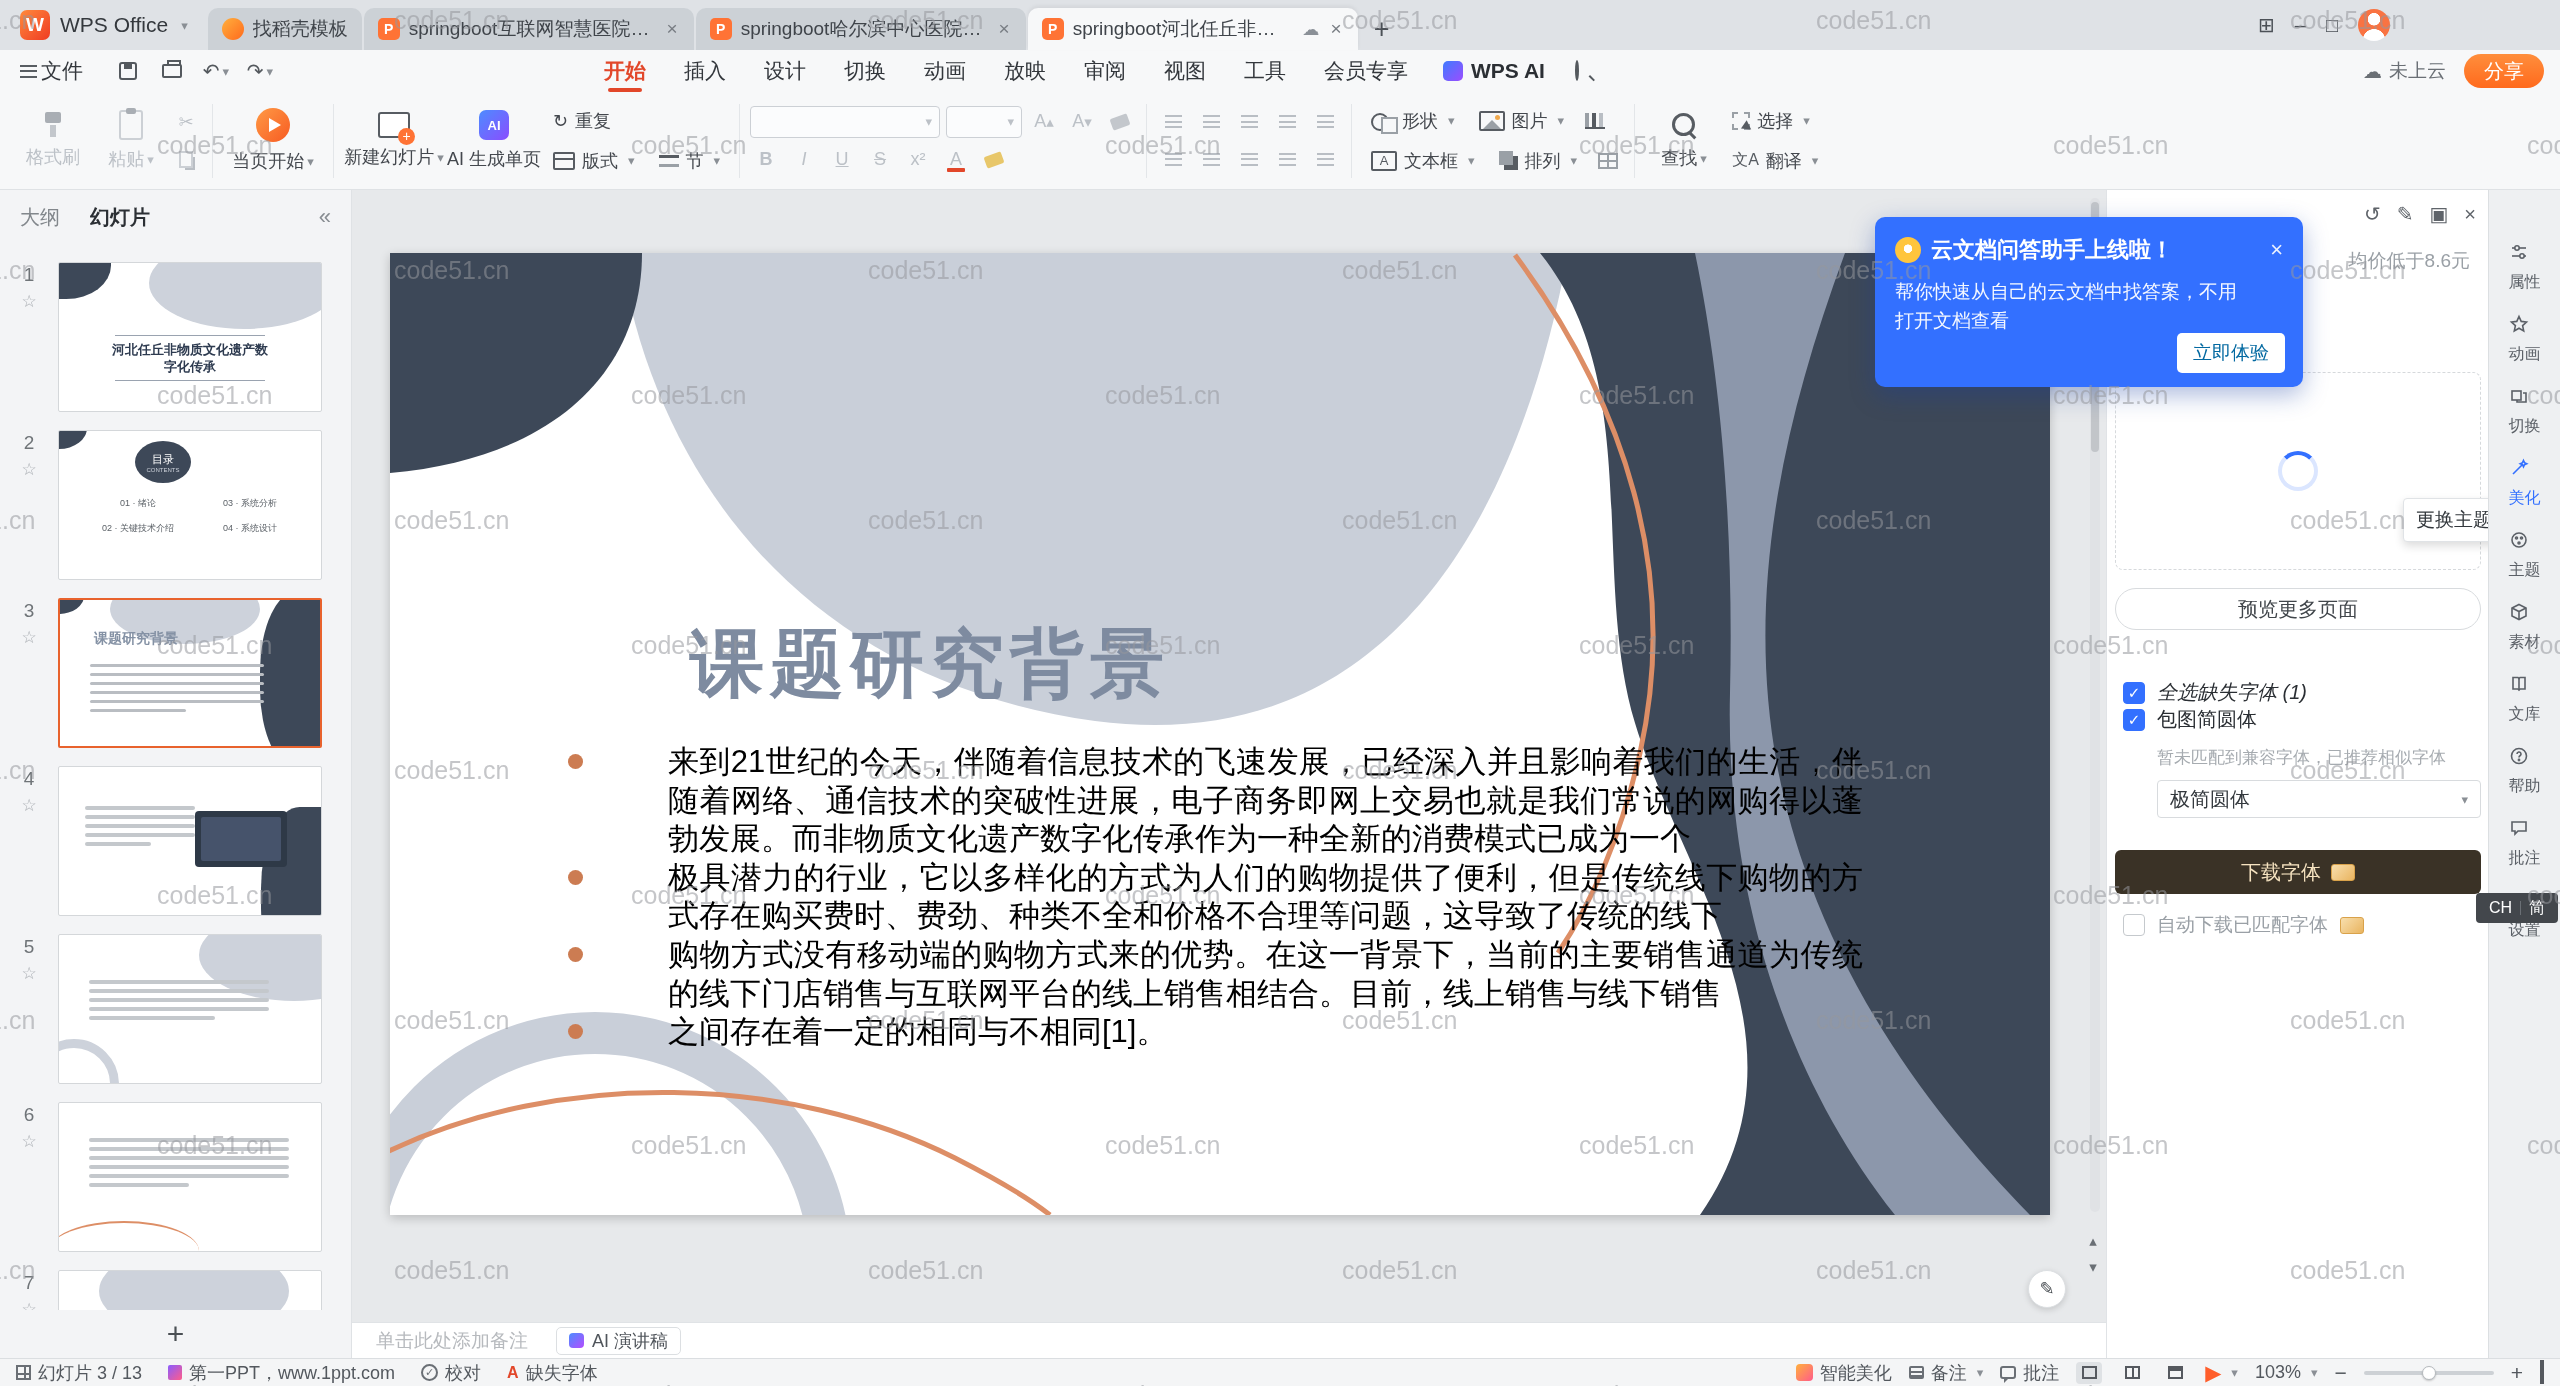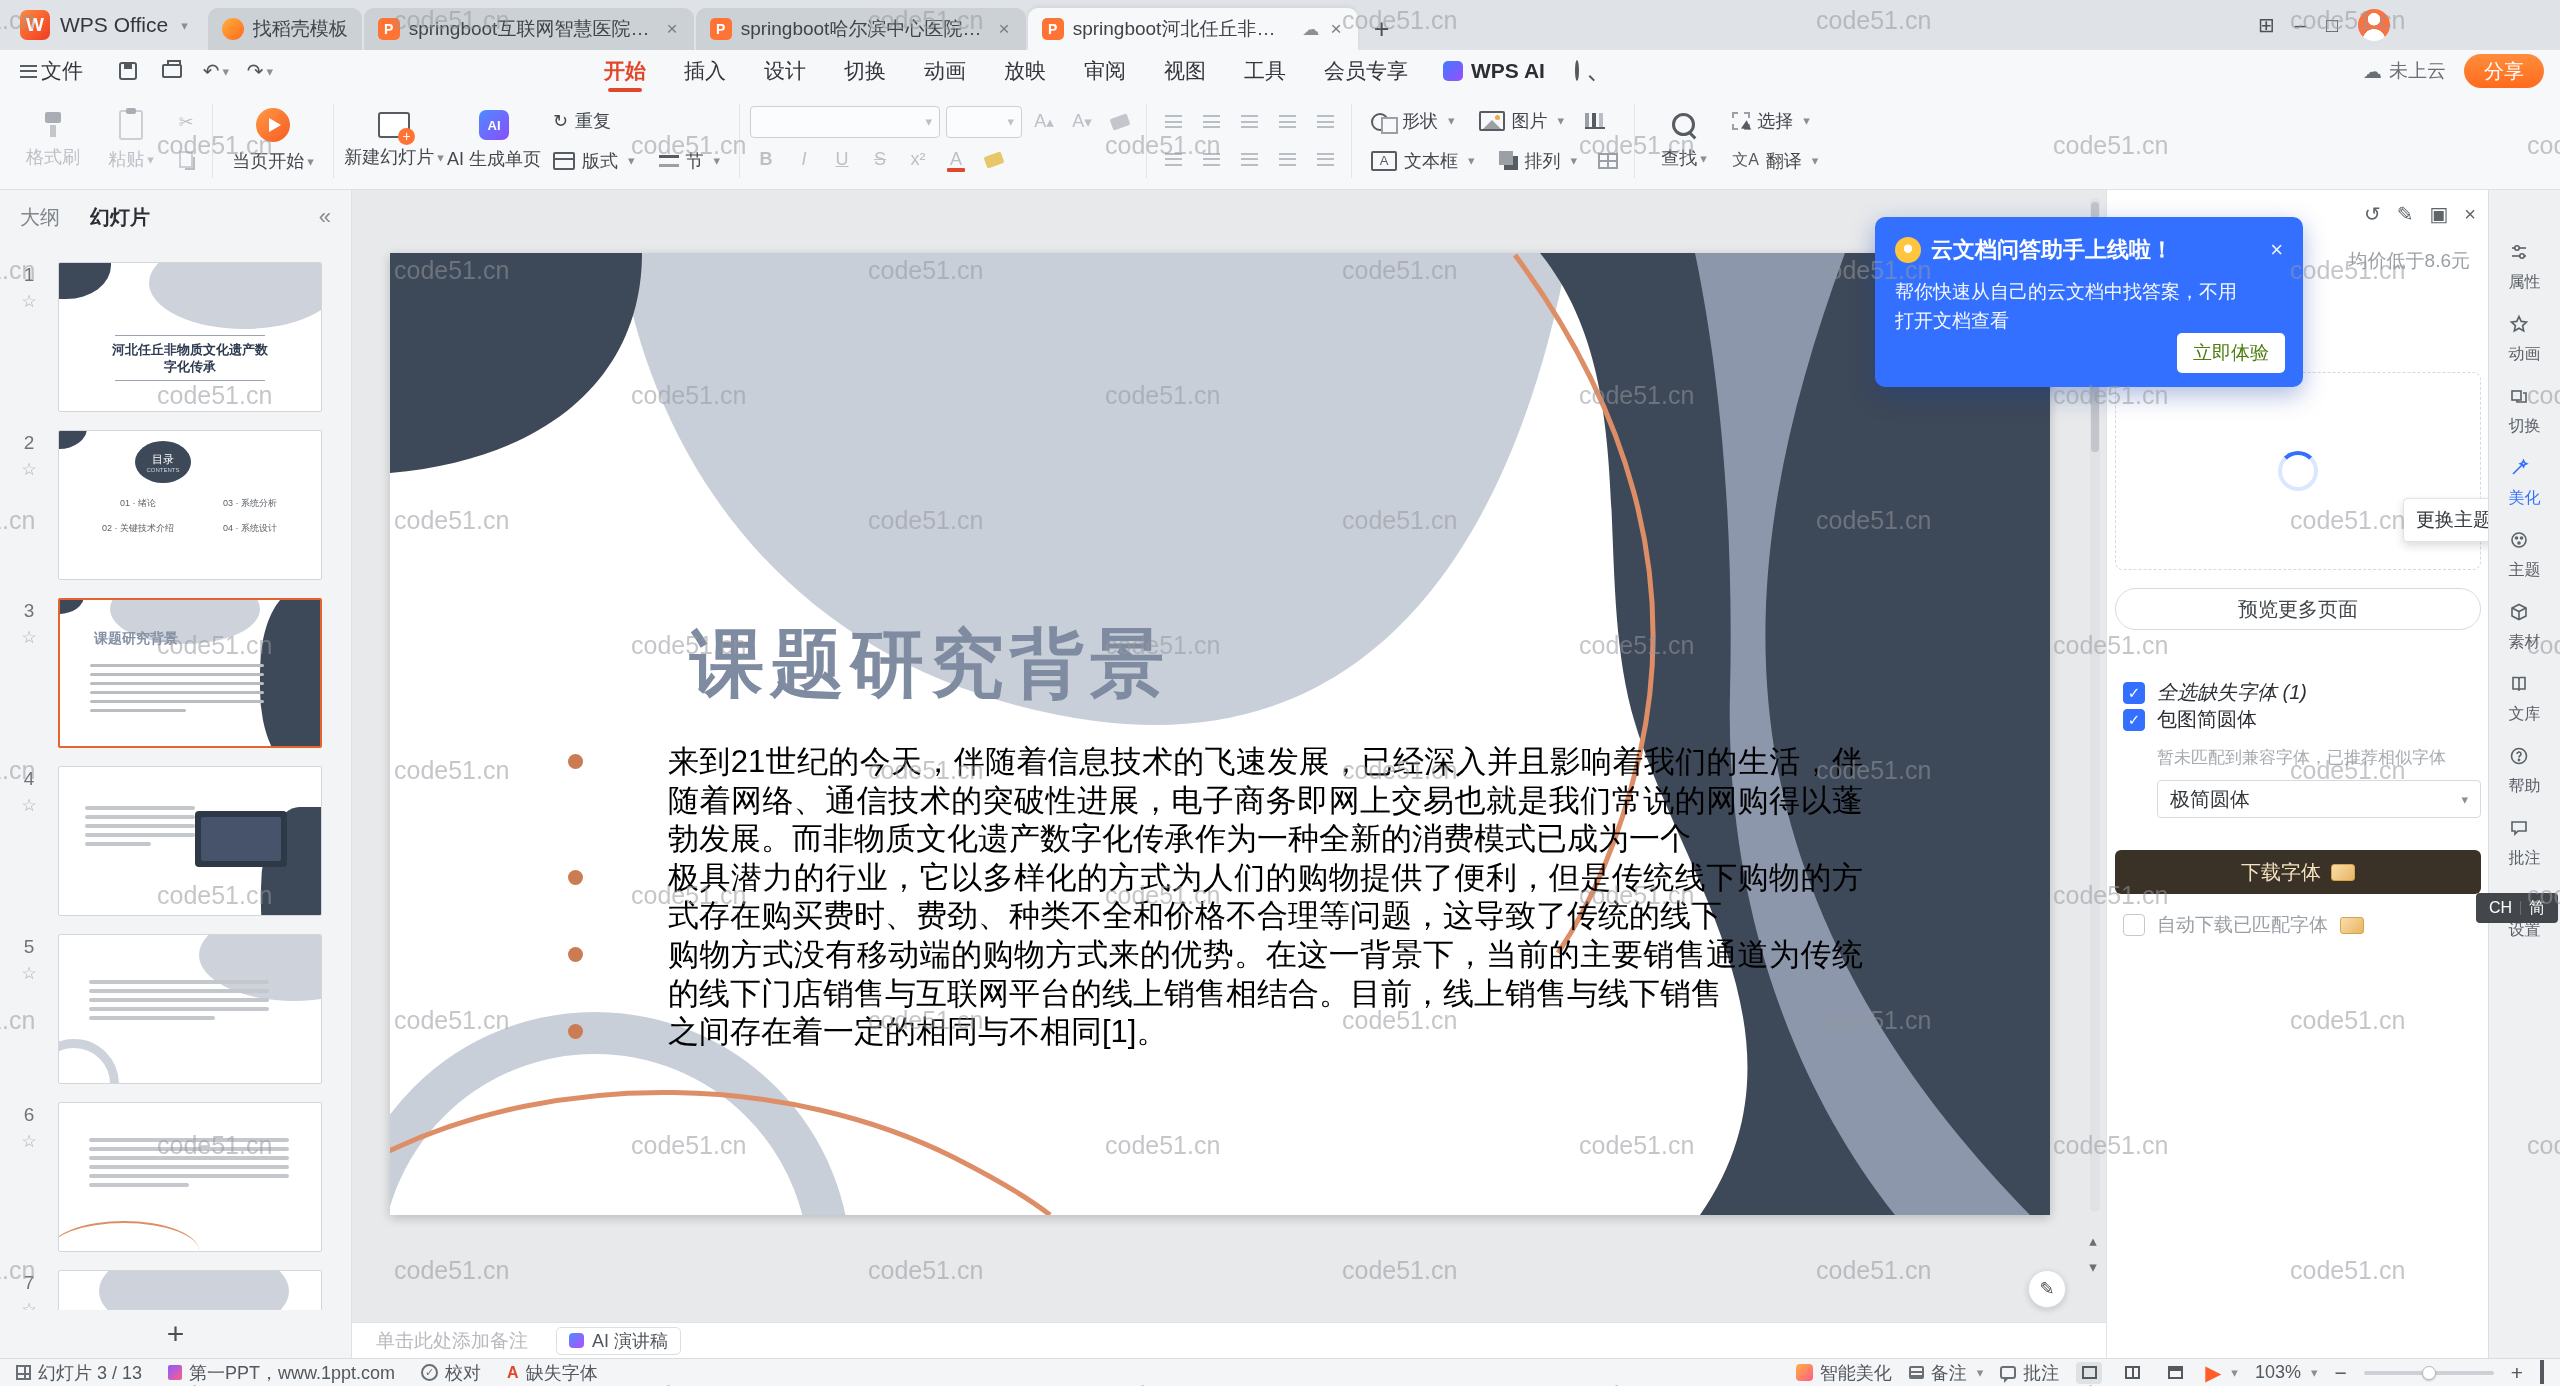--- a/index.html
+++ b/index.html
@@ -202,21 +202,21 @@
   .rt-label{font-size:16px;}
   .rt-item.active{color:#3370ff;}
 
   
   .popup{position:absolute;left:1875px;top:217px;width:428px;height:170px;background:#3370ff;border-radius:10px;box-shadow:0 8px 24px rgba(20,60,160,.35);color:#fff;padding:18px 20px;z-index:600;}
   .popup-head{display:flex;align-items:center;gap:10px;}
   .bulb{width:26px;height:26px;border-radius:50%;background:radial-gradient(circle at 50% 45%,#fff 0 4px,transparent 4.5px),#ffc53d;flex:none;}
   .popup-title{font-size:22px;font-weight:bold;}
   .popup-x{margin-left:auto;font-size:22px;color:#fff;opacity:.9;}
   .popup-body{margin-top:12px;font-size:19px;line-height:29px;opacity:.95;width:350px;}
-  .popup-btn{position:absolute;right:18px;bottom:14px;background:#fff;color:#4d7c0f;border-radius:5px;padding:7px 16px;font-size:19px;}
+  .popup-btn{position:absolute;right:18px;bottom:14px;background:#fff;color:#0369a1;border-radius:5px;padding:7px 16px;font-size:19px;}
 
   
   .ime{position:absolute;left:2476px;top:893px;width:82px;height:30px;background:#43474c;border-radius:4px;color:#fff;font-size:16px;display:flex;align-items:center;justify-content:center;gap:8px;z-index:700;}
   .ime .sep{width:1px;height:14px;background:#6a6f75;}
 </style>
 </head>
 <body>
 
 <div id="app">
 

